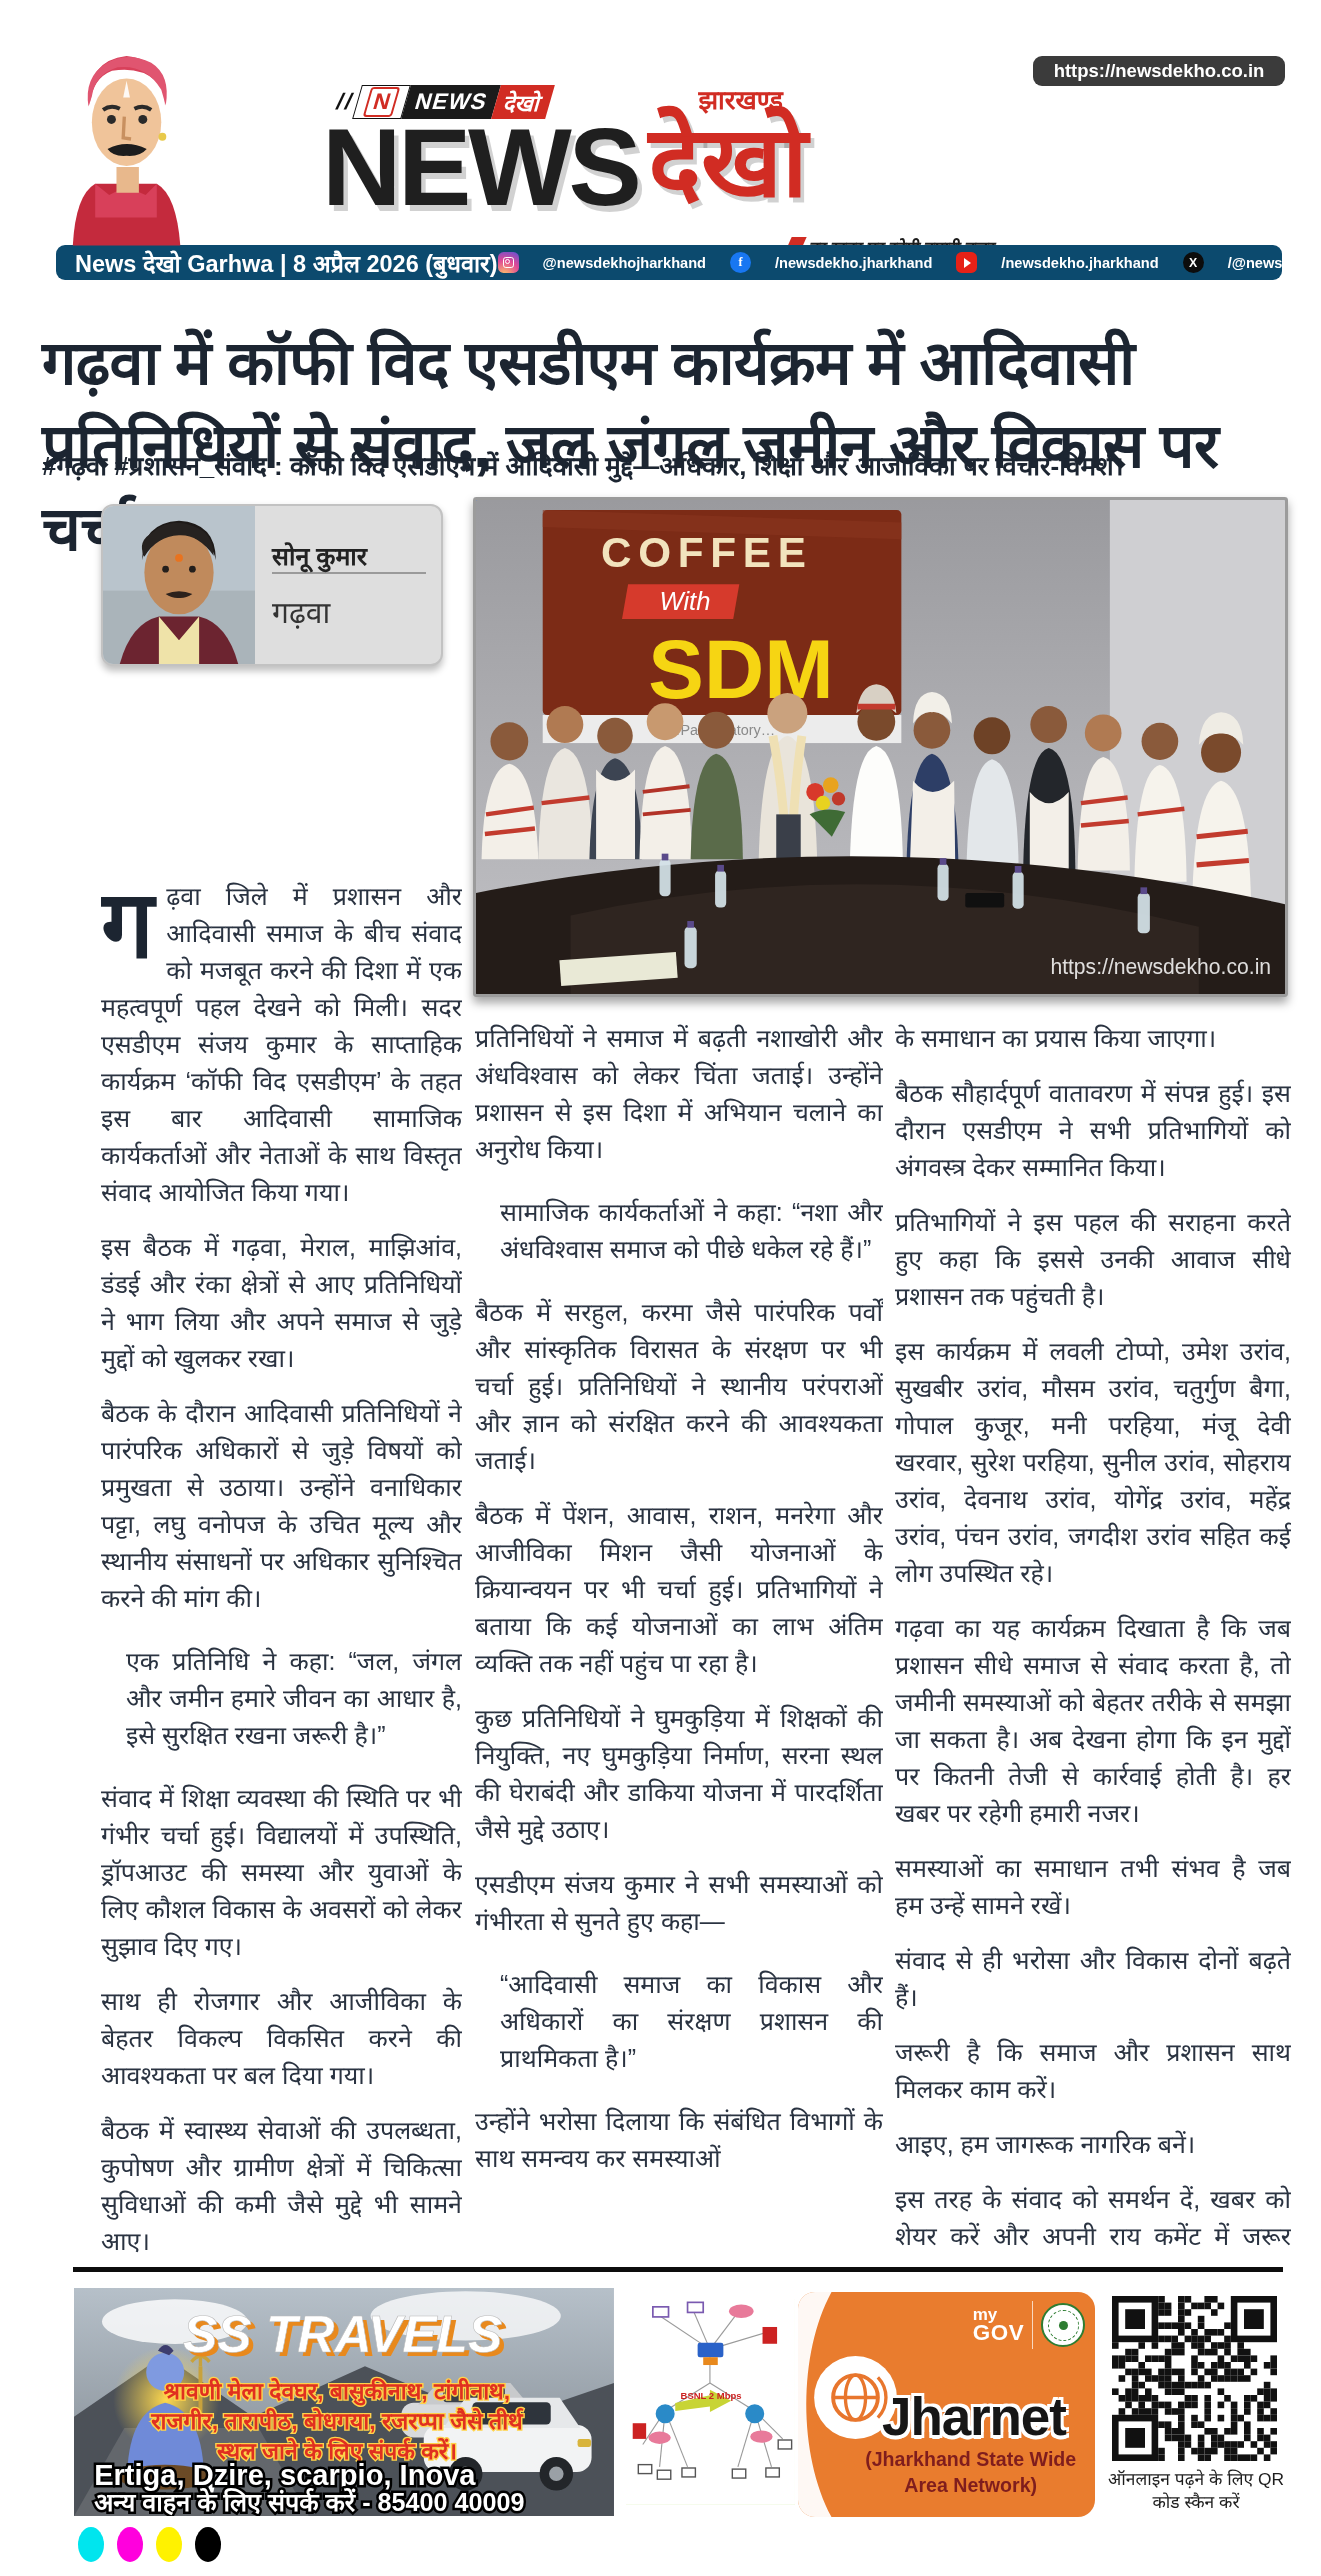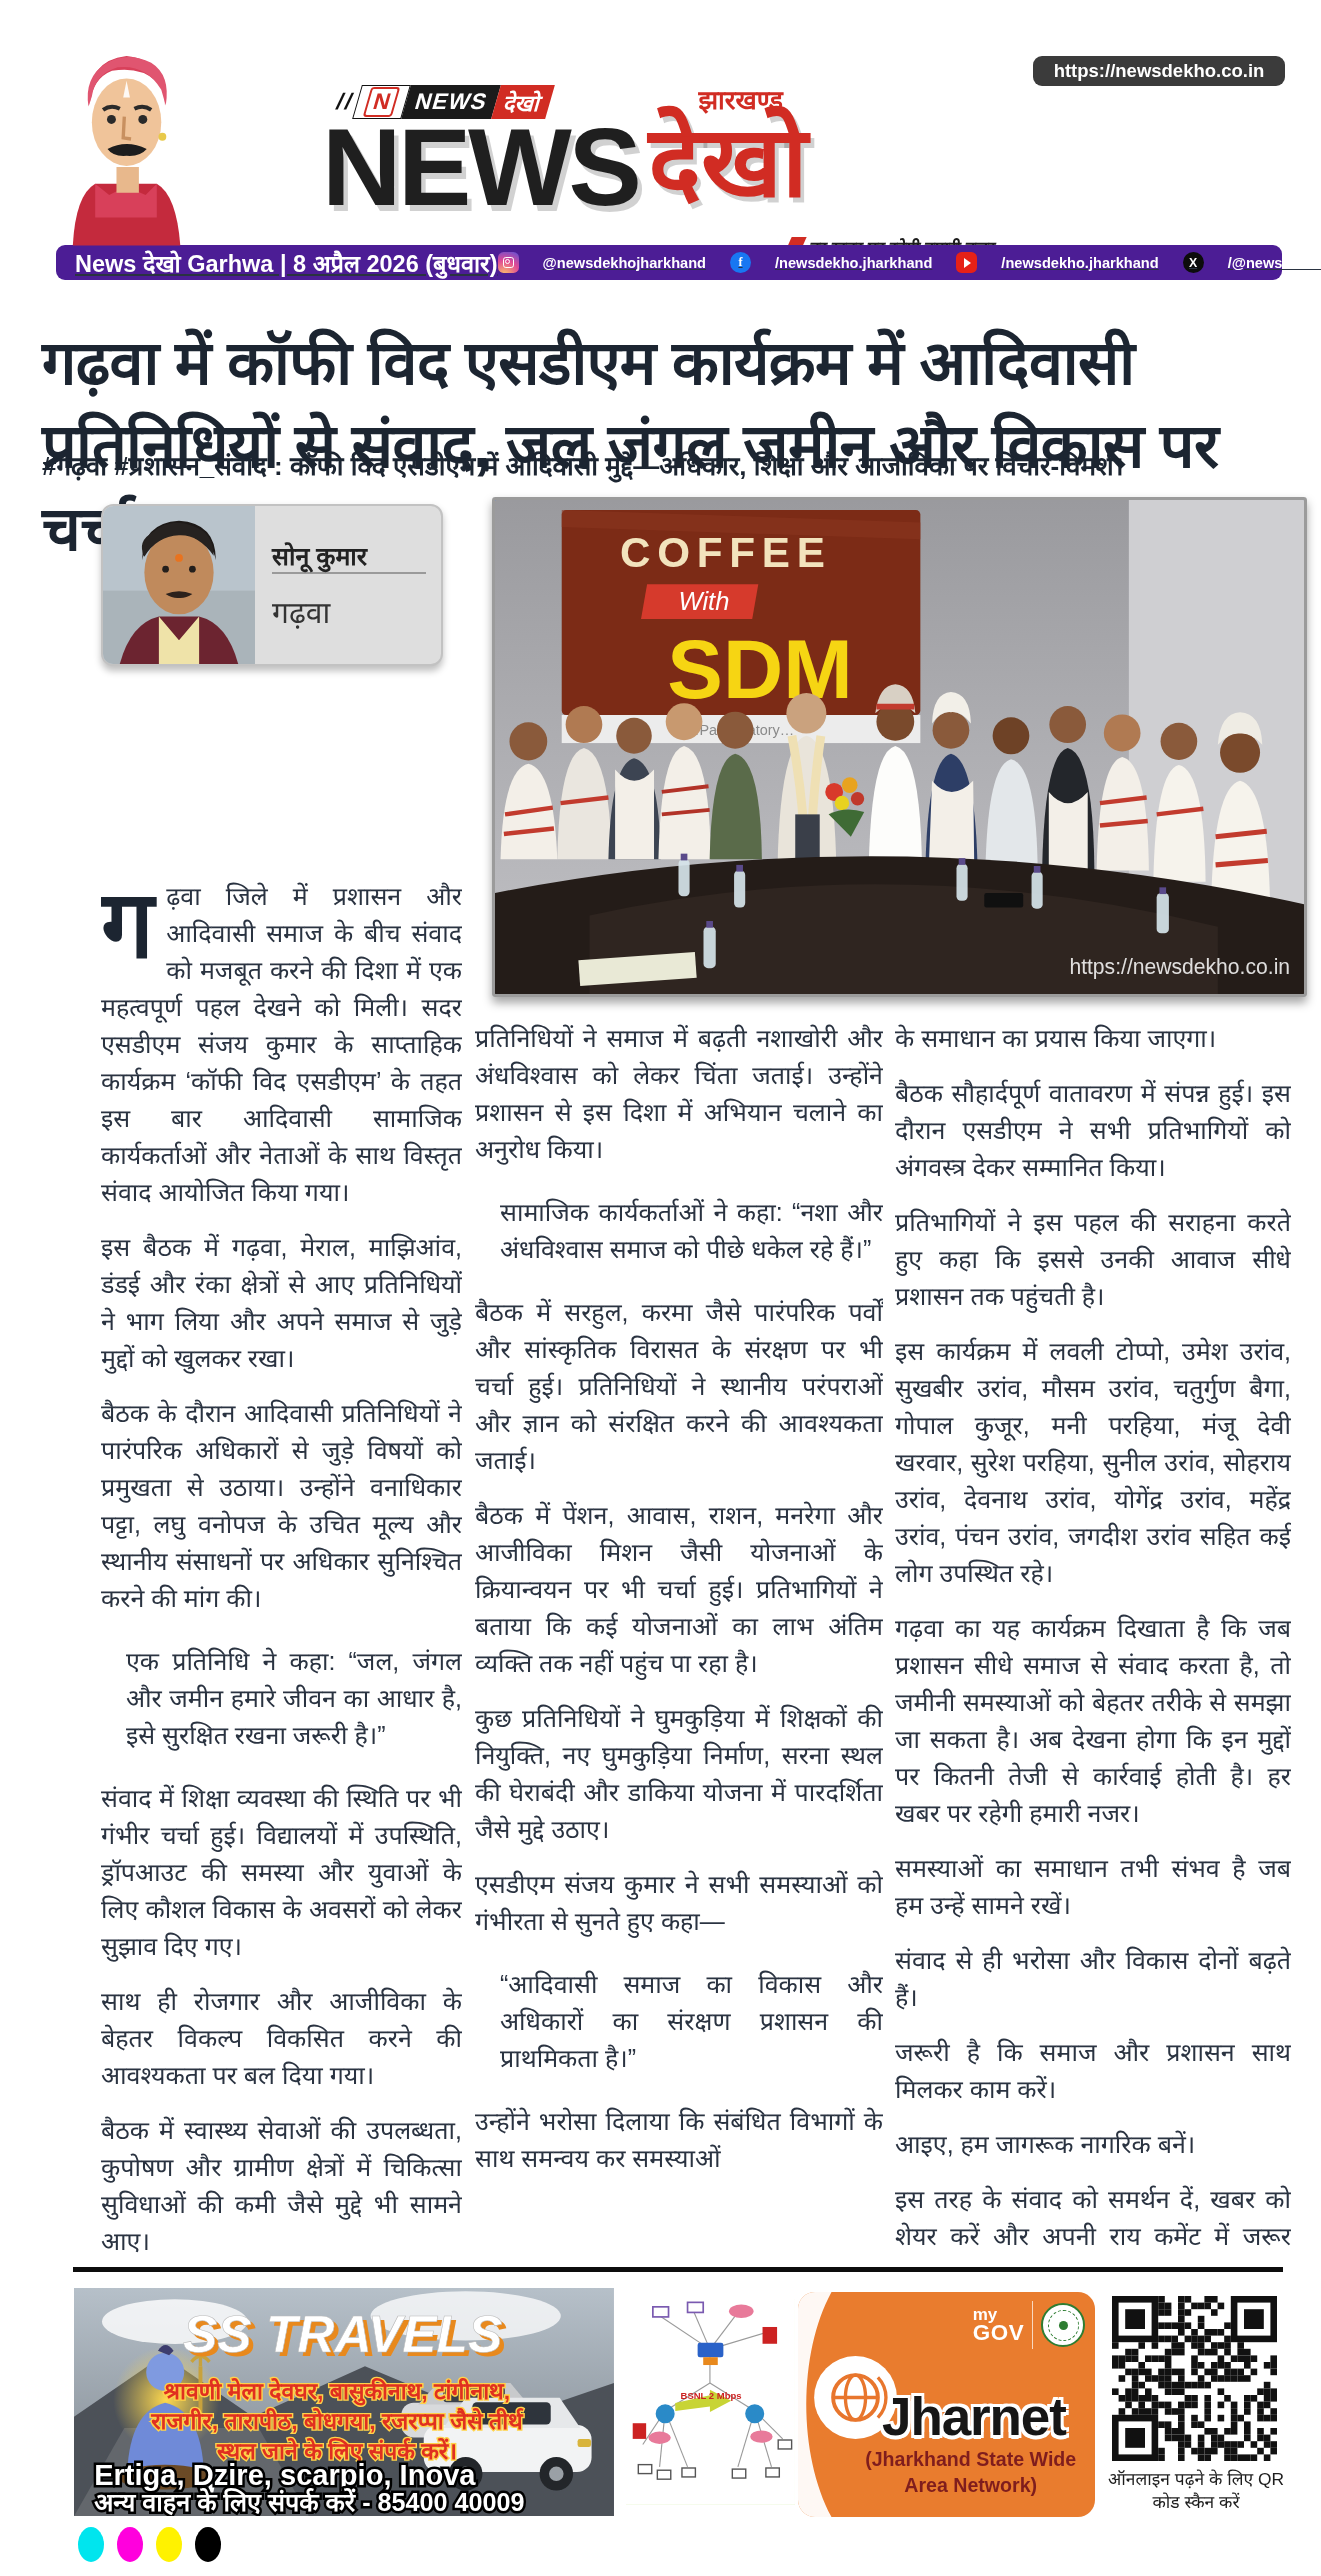--- a/index.html
+++ b/index.html
@@ -17,22 +17,22 @@
   .ls-black{background:#1b1b1b;color:#fff;letter-spacing:1.1px;}
   .ls-red{background:#d12c23;color:#fff;}
   .logo-big{position:absolute;left:322px;top:112px;display:flex;align-items:flex-start;line-height:1;}
   .lb-news{font-size:110px;font-weight:900;letter-spacing:-3.4px;color:#1f1f1f;text-shadow:4.5px 5.6px 0 rgba(0,0,0,.18);}
   .lb-right{position:relative;margin-left:10px;}
   .lb-state{position:absolute;top:-25px;left:50px;color:#d12c23;font-size:26px;font-weight:800;}
   .lb-dekho{font-size:99px;font-weight:900;color:#d12c23;text-shadow:3.9px 5px 0 rgba(0,0,0,.18);}
   .tagline{position:absolute;left:787px;top:235px;display:flex;align-items:center;gap:6.7px;
     font-size:17.4px;font-weight:800;font-style:italic;color:#1d1d1d;}
   .tag-flag{width:14.6px;height:21px;background:#d12c23;transform:skewX(-24deg);}
-  .topbar{position:absolute;left:56px;top:245px;width:1226px;height:35px;background:#4c1d95;border-radius:9px;
-    display:flex;align-items:center;justify-content:space-between;padding:0 19px;box-sizing:border-box;z-index:4;text-decoration:underline;}
+  .topbar{position:absolute;left:56px;top:245px;width:1226px;height:35px;background:#0c4a6e;border-radius:9px;
+    display:flex;align-items:center;justify-content:space-between;padding:0 19px;box-sizing:border-box;z-index:4;}
   .topbar-left{color:#fff;font-size:23.5px;font-weight:700;white-space:nowrap;}
   .topbar-social{display:flex;align-items:center;gap:24px;color:#fff;font-size:14.6px;font-weight:700;white-space:nowrap;}
   .sicon{width:21px;height:21px;border-radius:50%;display:inline-flex;align-items:center;justify-content:center;color:#fff;font-weight:900;font-size:12.3px;flex:0 0 auto;}
   .insta{border-radius:5.6px;background:radial-gradient(circle at 30% 110%,#fdc468 0%,#df4996 55%,#5b51d8 100%);}
   .cam{width:9px;height:9px;border:1.7px solid #fff;border-radius:2.8px;position:relative;}
   .cam::after{content:"";position:absolute;left:1.1px;top:1.1px;width:3.4px;height:3.4px;border:1.1px solid #fff;border-radius:50%;}
   .fb{background:#1877f2;font-family:"Liberation Serif",serif;}
   .yt{background:#e62117;border-radius:5.6px;}
   .yt::after{content:"";display:block;width:0;height:0;border-left:7.8px solid #fff;border-top:5px solid transparent;border-bottom:5px solid transparent;margin-left:2.2px;}
   .xx{background:#0c0c0c;}
@@ -40,21 +40,21 @@
   .headline{position:absolute;left:42px;top:281px;width:1246px;font-size:61px;line-height:1.36;font-weight:800;color:#1c2531;letter-spacing:-0.6px;}
   .subheadline{position:absolute;left:42px;top:447px;width:1254px;font-size:26px;font-weight:700;color:#1c2531;}
   
   .author{position:absolute;left:101px;top:504px;width:342px;height:162px;background:#dedede;border:2.8px solid #c2c2c2;
     border-radius:12.3px;box-shadow:0 4.5px 7.8px rgba(0,0,0,.25);display:flex;overflow:hidden;box-sizing:border-box;}
   .author-photo{width:152px;height:100%;flex:0 0 auto;}
   .author-meta{flex:1;padding:32px 14.6px 0 17px;}
   .author-name{font-size:25px;font-weight:800;color:#222;padding-bottom:0;border-bottom:2.2px solid #9a9a9a;}
   .author-loc{font-size:30px;color:#333;margin-top:17px;}
   
-  .photo{position:absolute;left:492px;top:497px;width:815px;height:500px;border:3.9px solid #9b9b9b;border-radius:3.4px;
+  .photo{position:absolute;left:473px;top:497px;width:815px;height:500px;border:3.9px solid #9b9b9b;border-radius:3.4px;
     box-sizing:border-box;box-shadow:0 5.6px 10px rgba(0,0,0,.35);overflow:hidden;background:#3b82f6;}
   .photo svg{display:block;width:100%;height:100%;}
   
   .col{position:absolute;text-align:justify;font-size:25px;line-height:37px;color:#2a3341;overflow:hidden;}
   #col1{left:101px;top:878px;width:361px;height:1382px;}
   #col2{left:475px;top:1020px;width:408px;height:1239px;}
   #col3{left:895px;top:1020px;width:396px;height:1239px;}
   .body-p{margin:0 0 18px 0;}
   .quote{margin:26px 0 26px 25px;}
   .dropcap{float:left;font-size:94px;line-height:.82;font-weight:700;color:#1c2531;margin:7.8px 12.3px 0 0;}

